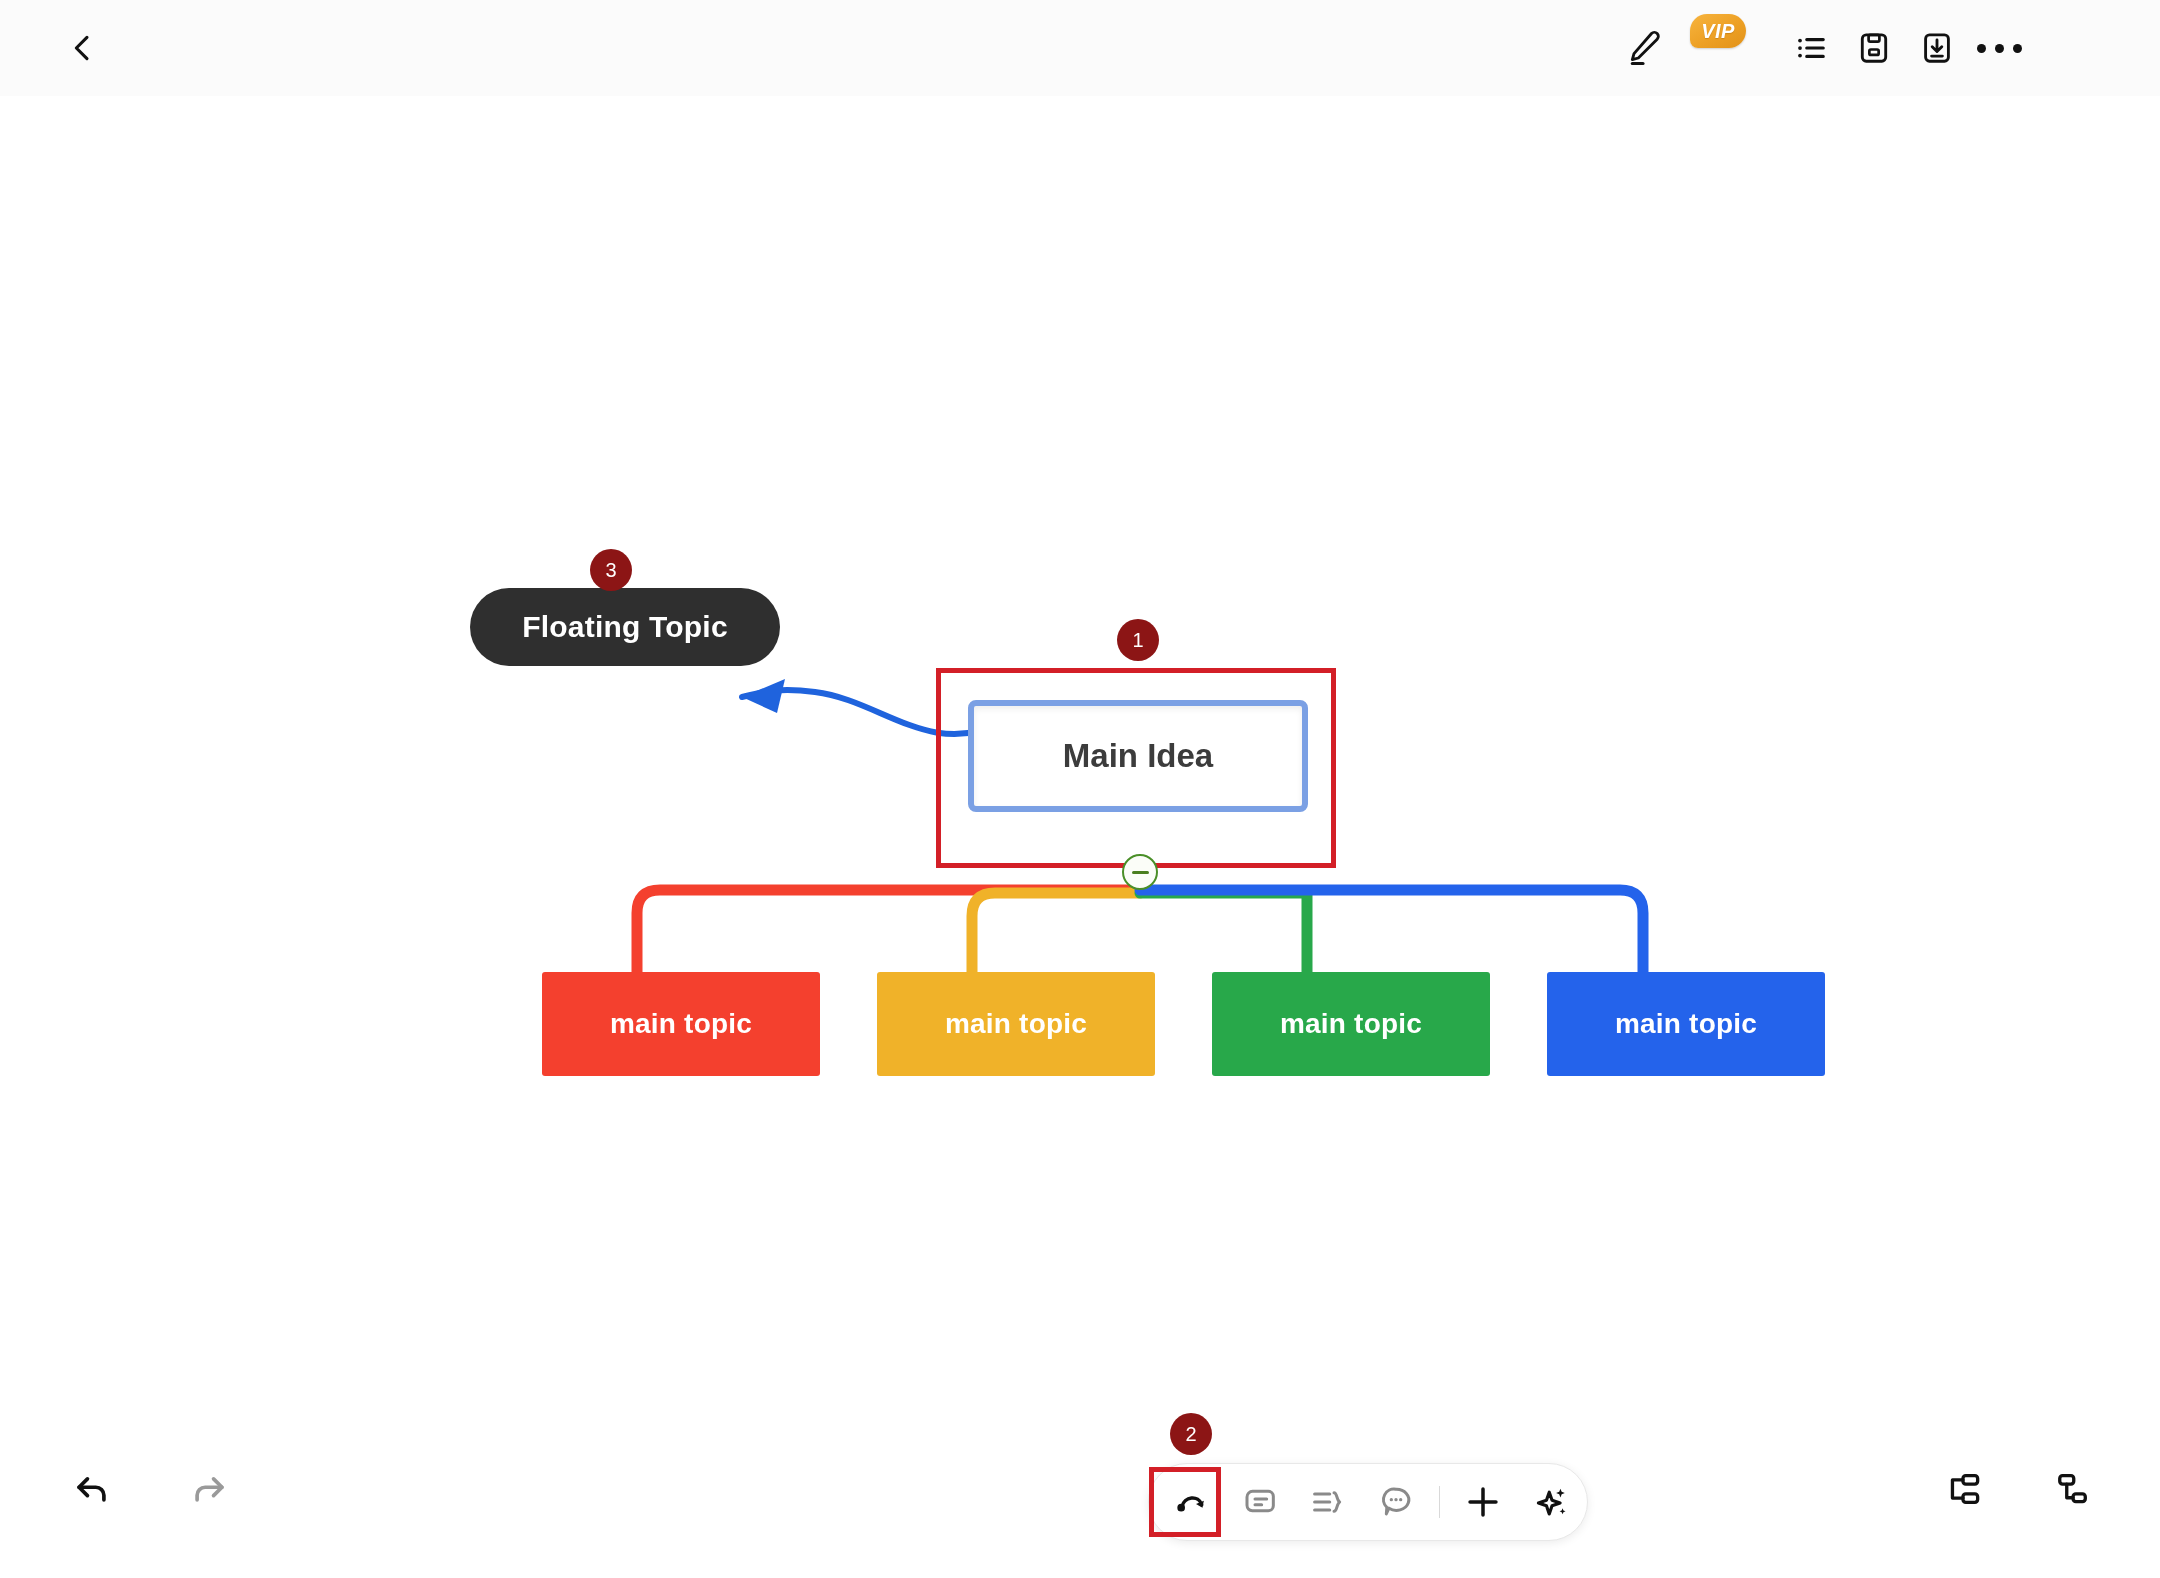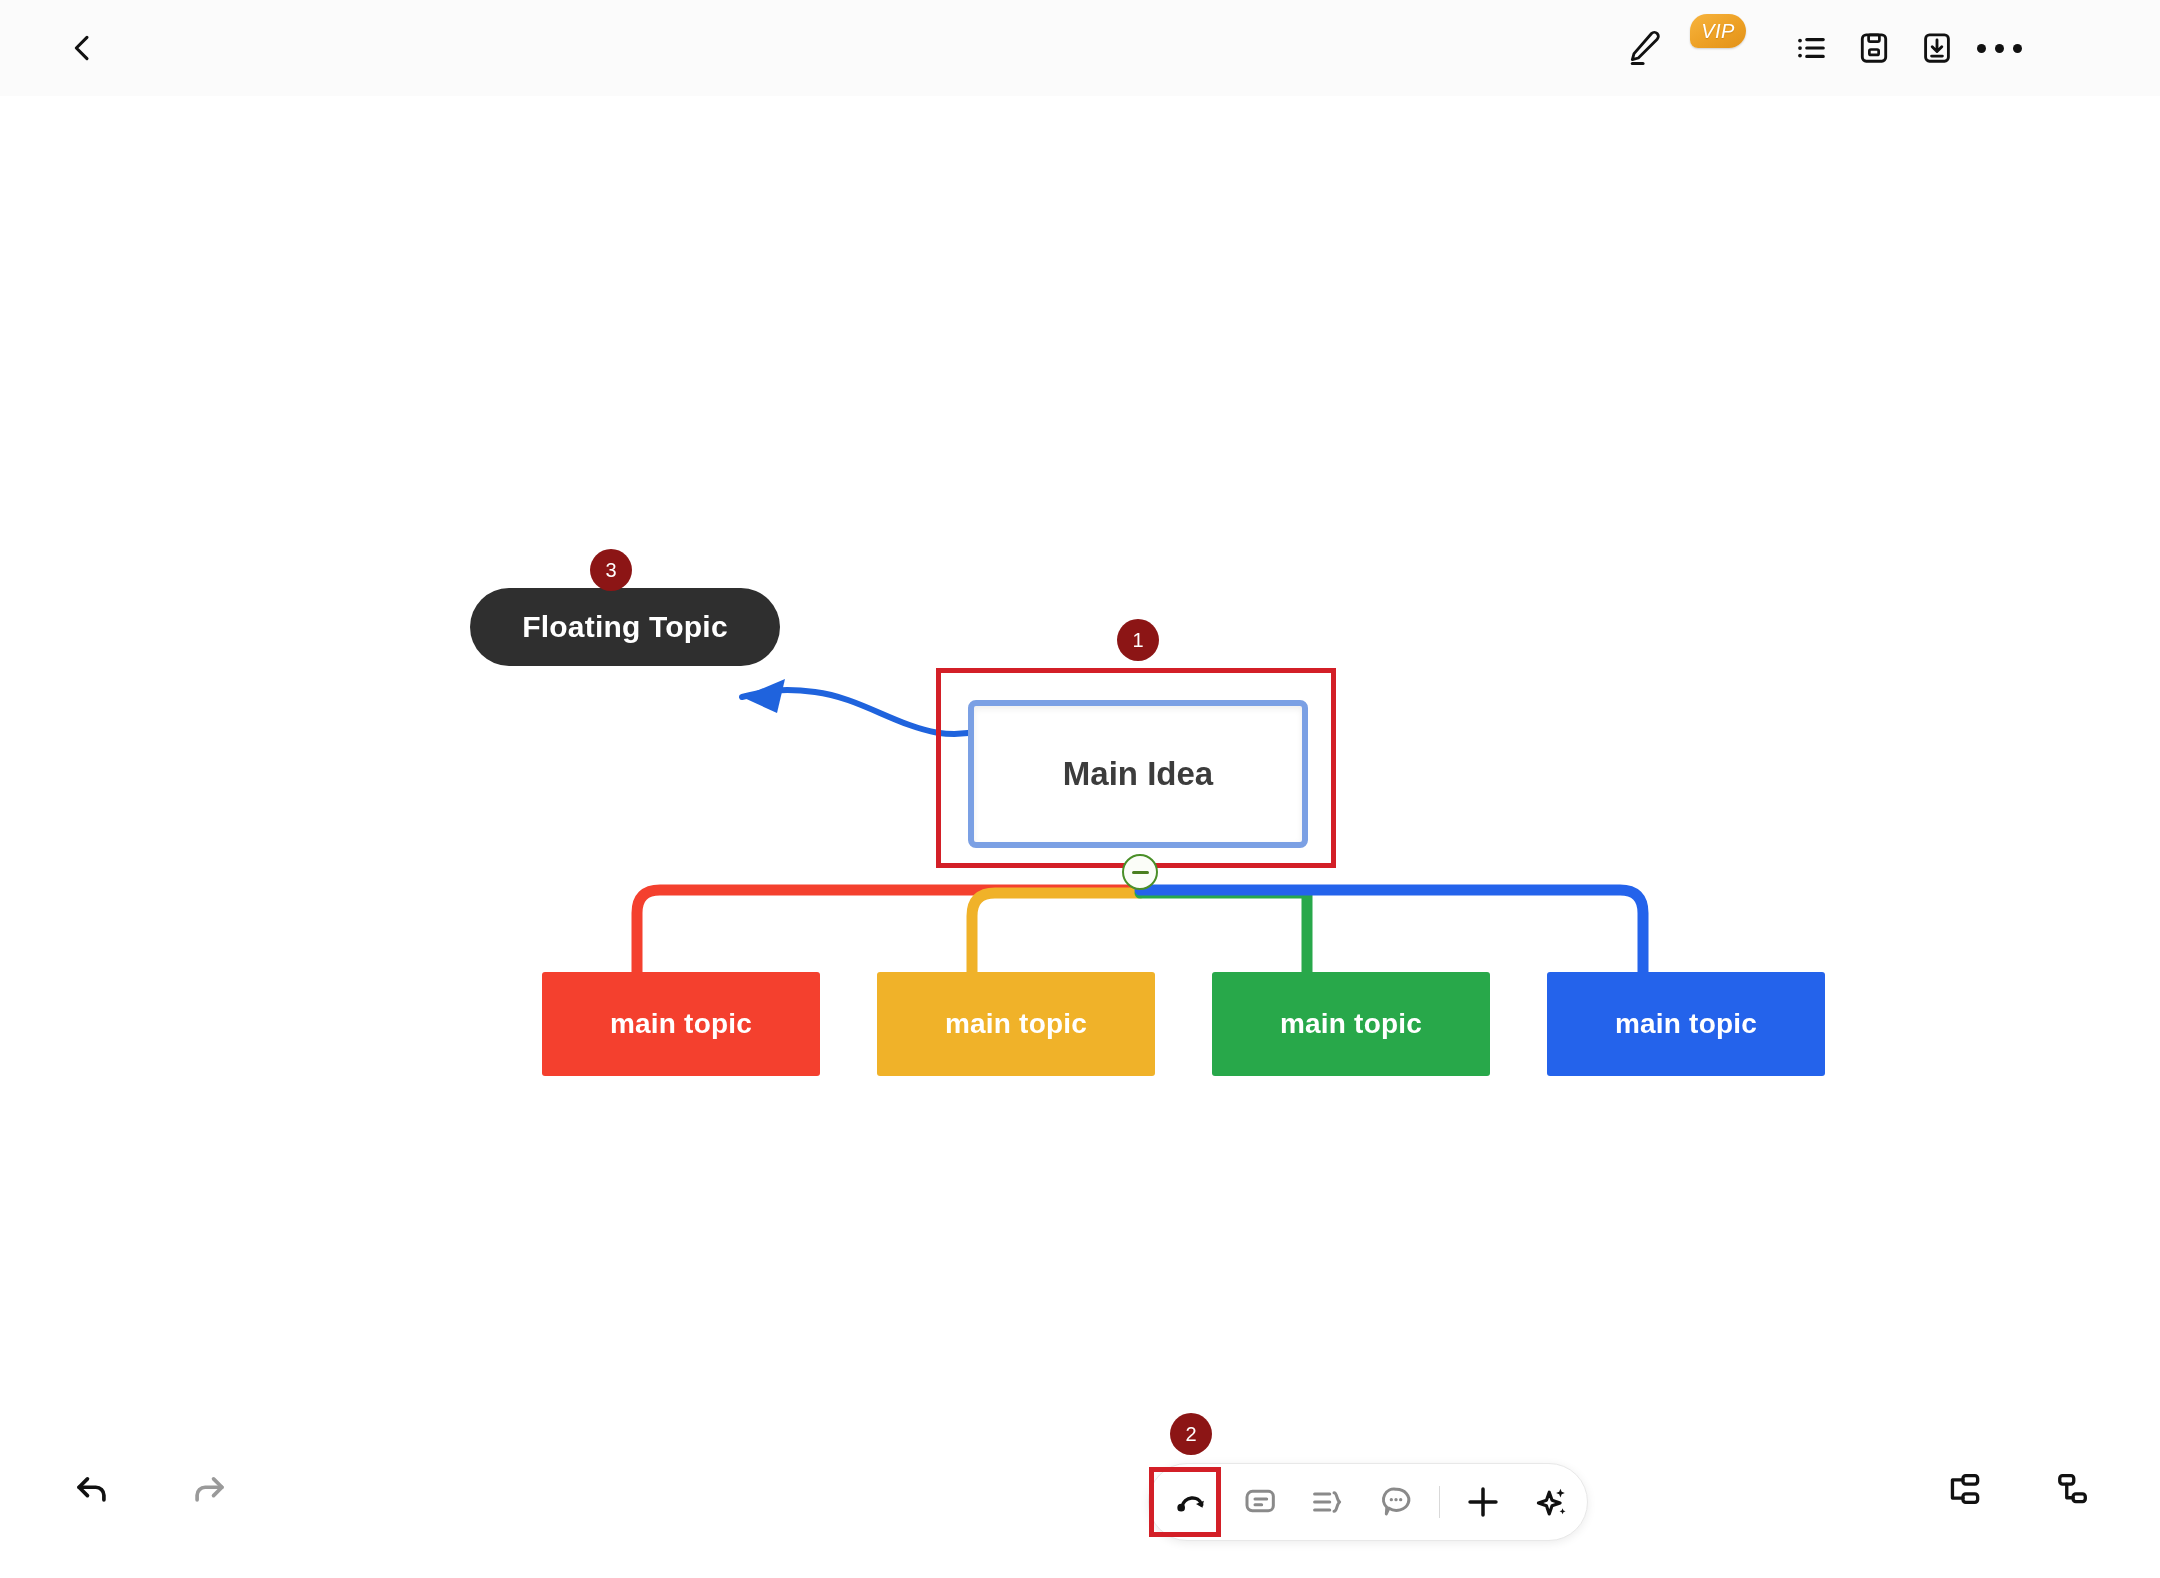--- a/index.html
+++ b/index.html
@@ -47,21 +47,21 @@
     position: absolute; left: 1690px; top: 14px;
     width: 56px; height: 34px;
     border-radius: 17px 17px 17px 8px;
     background: linear-gradient(150deg, #f7b43f 0%, #eda024 55%, #e2921a 100%);
     display: flex; align-items: center; justify-content: center;
     box-shadow: 0 1px 2px rgba(0,0,0,.18);
     cursor: pointer;
   }
   #vip-badge span {
     font-style: italic;
-    font-weight: normal;
+    font-weight: bold;
     font-size: 20px;
     color: #ffffff;
     letter-spacing: .5px;
     text-shadow: 0 1px 1px rgba(150,90,0,.35);
   }
   #outline-btn { left: 1780px; width: 64px; height: 64px; }
   #save-btn    { left: 1842px; width: 64px; height: 64px; }
   #export-btn  { left: 1905px; width: 64px; height: 64px; }
   #more-btn    { left: 1967px; width: 64px; height: 64px; }
 
@@ -96,21 +96,21 @@
     left: 936px; top: 668px;
     width: 400px; height: 200px;
     border: 5px solid #d31f27;
     box-sizing: border-box;
     z-index: 20;
     pointer-events: none;
   }
 
   #main-idea {
     left: 968px; top: 700px;
-    width: 340px; height: 148px;
+    width: 340px; height: 112px;
     background: #ffffff;
     border: 6px solid #7ba0e4;
     border-radius: 8px;
     box-sizing: border-box;
     display: flex; align-items: center; justify-content: center;
     box-shadow: inset 0 3px 6px rgba(0,0,0,.07);
     cursor: pointer;
     z-index: 12;
   }
   #main-idea .label {

